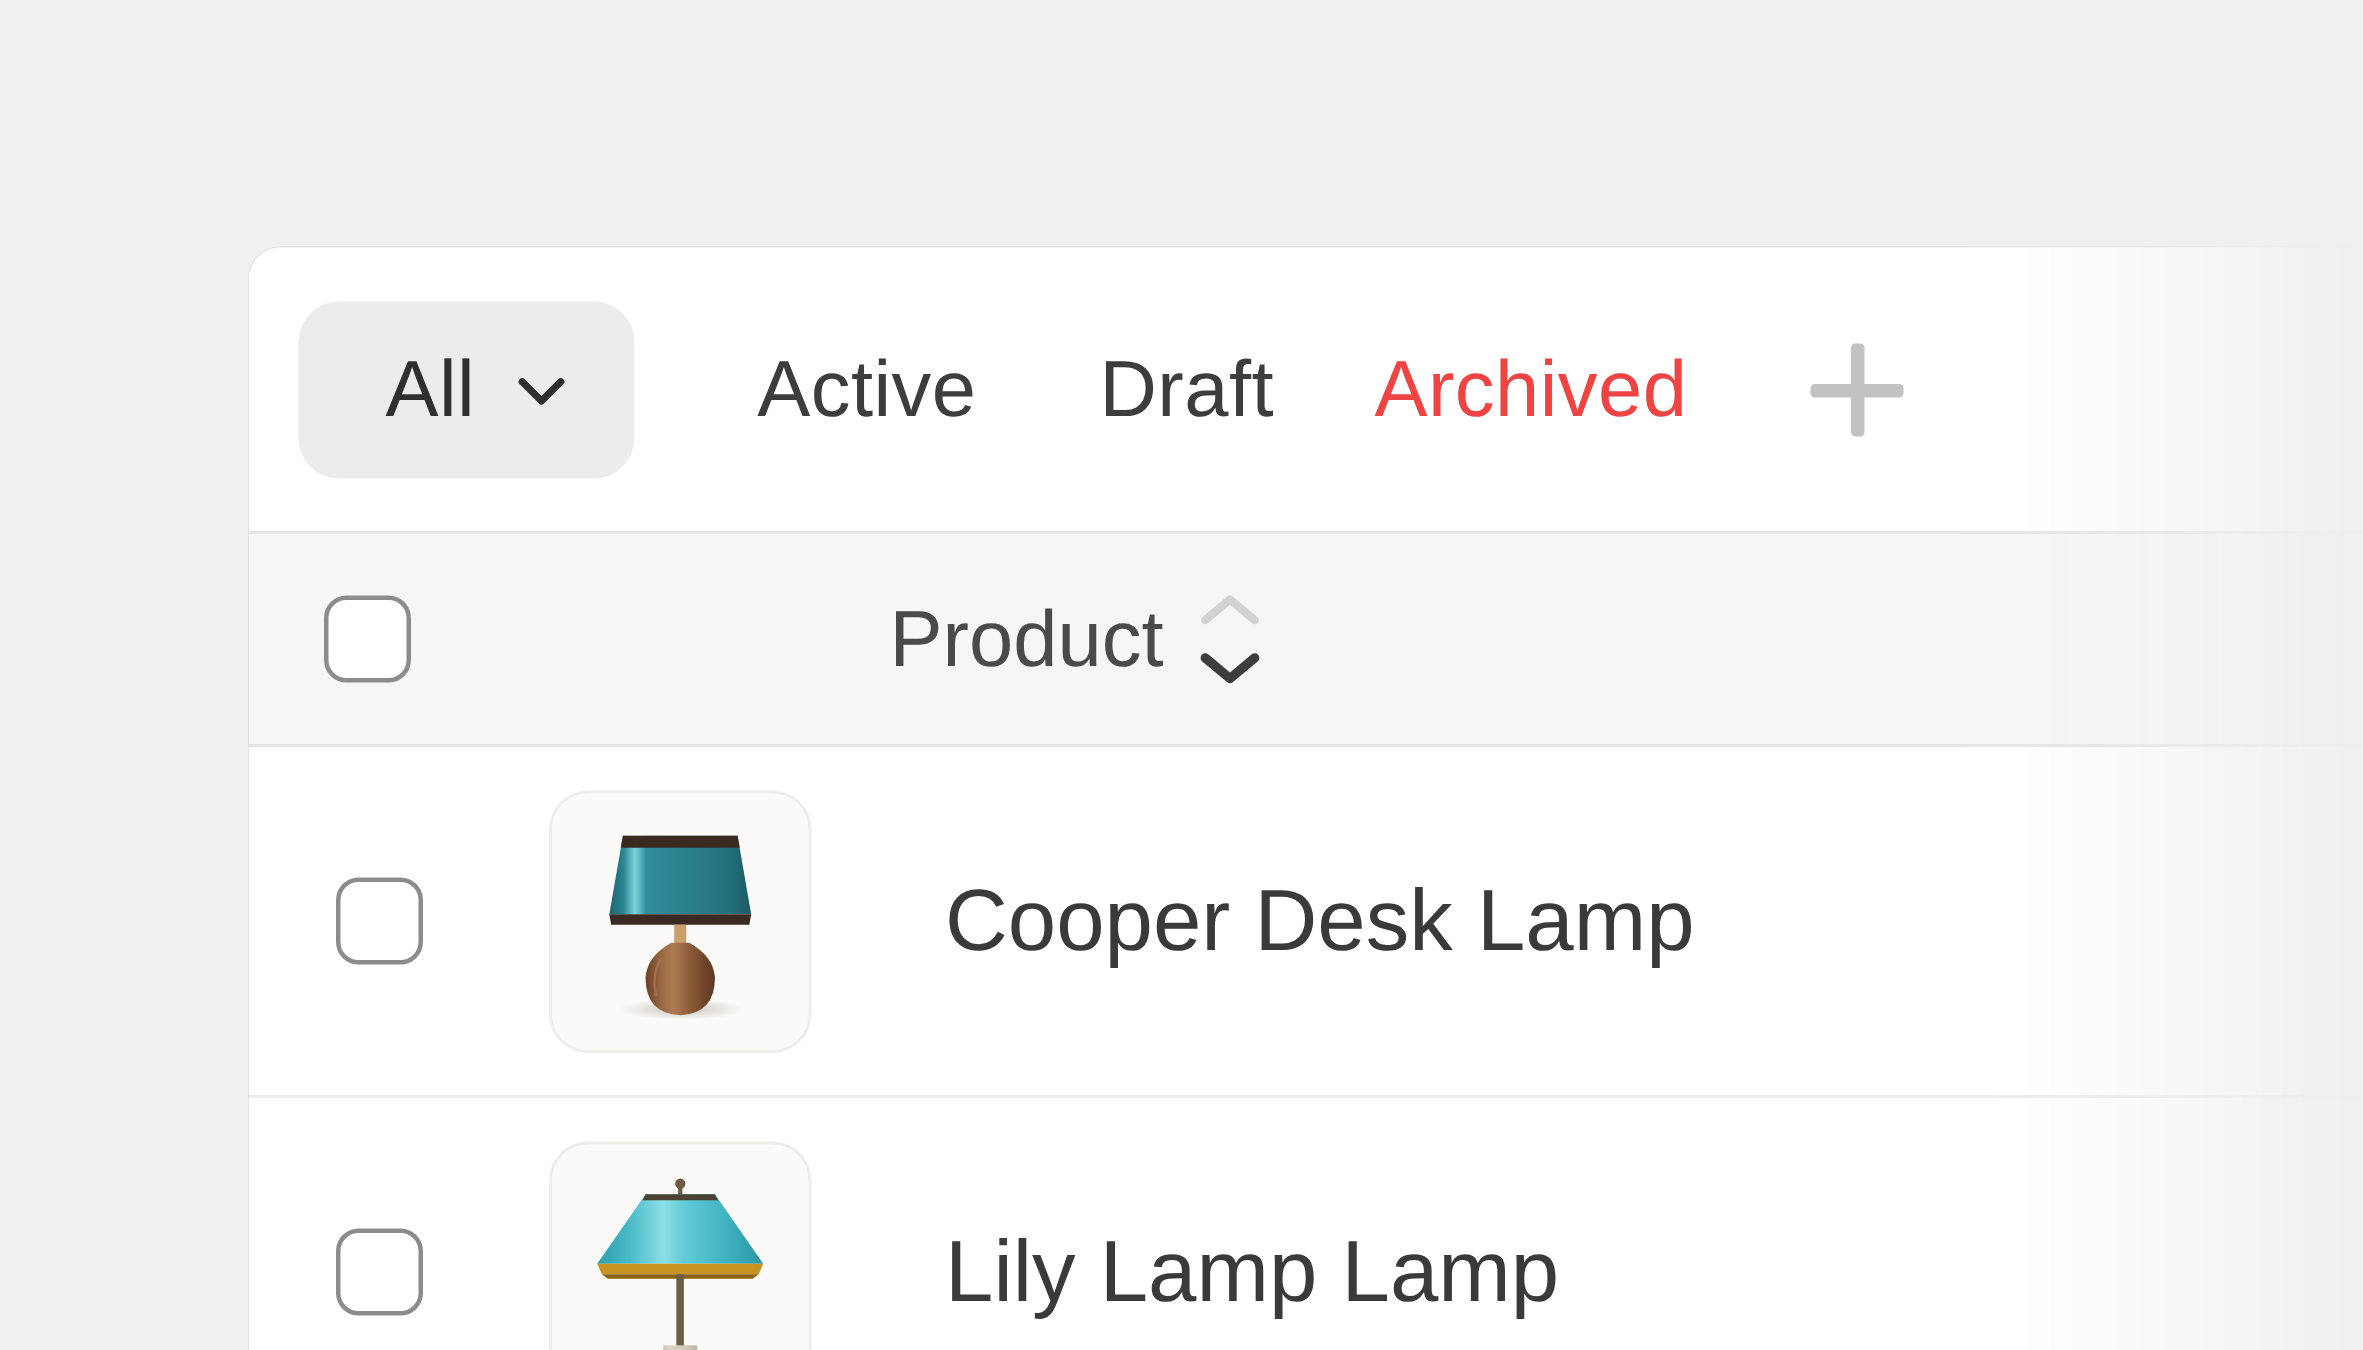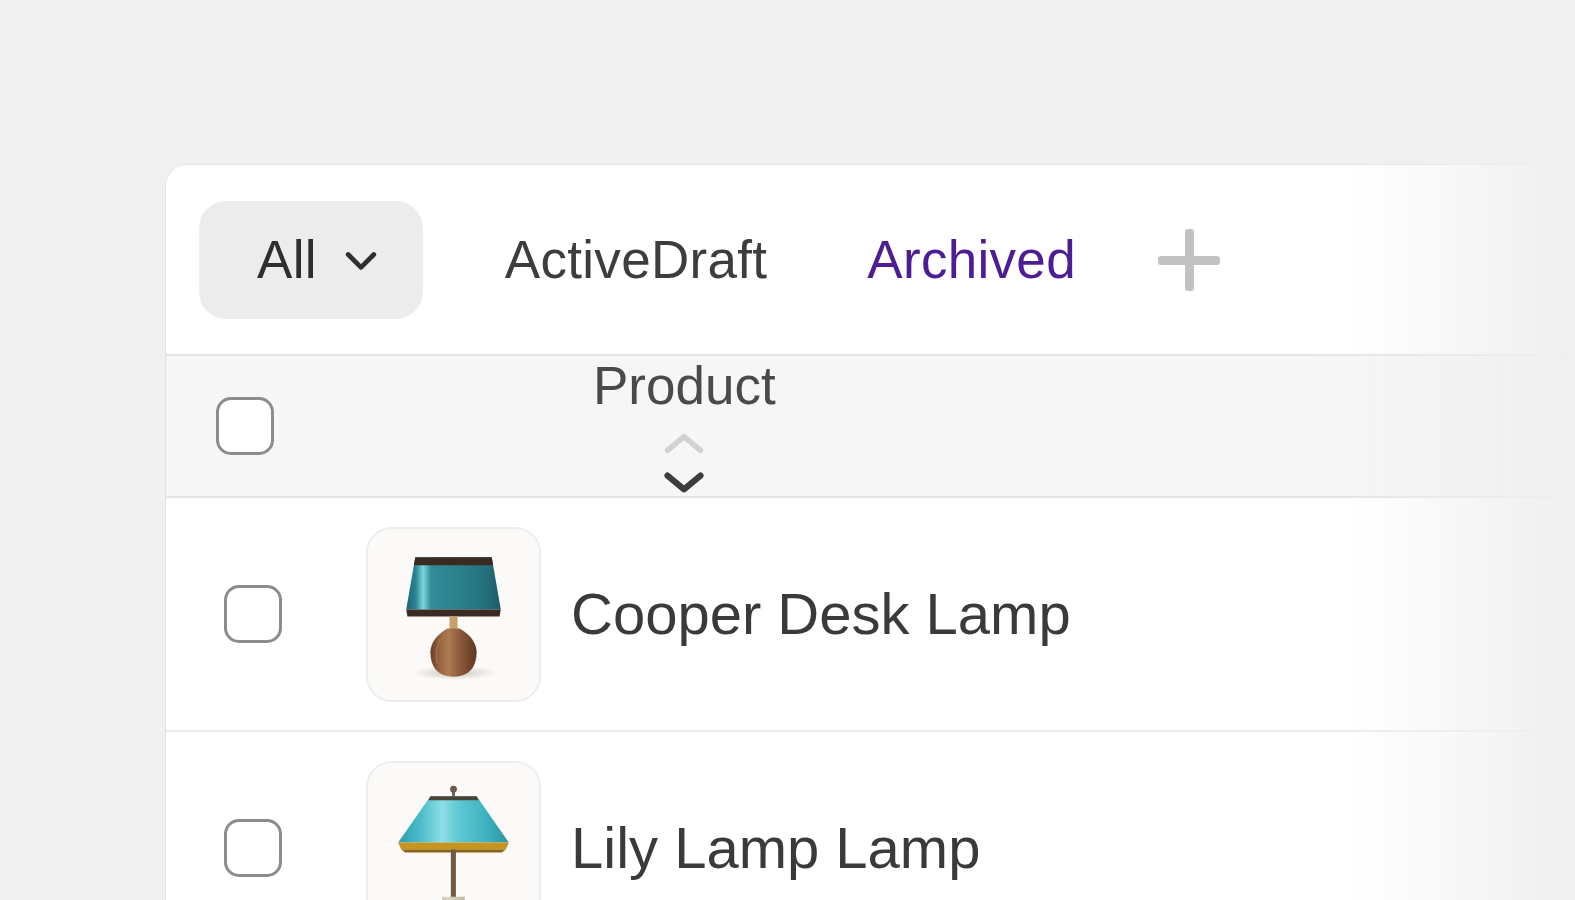--- a/index.html
+++ b/index.html
@@ -90,22 +90,22 @@
 
   .tab {
     font-size: 53px;
     color: #3d3d3d;
     letter-spacing: 0.3px;
     line-height: 1;
     cursor: pointer;
     white-space: nowrap;
   }
   .tab.t-active  { margin-left: 82px; }
-  .tab.t-draft   { }
-  .tab.t-archived{ margin-left: 100px; color: #4c1d95; }
+  .tab.t-draft   { margin-left: 82px; }
+  .tab.t-archived{ margin-left: 67px; color: #ef4444; }
 
   .add-tab {
     margin-left: 82px;
     width: 62px;
     height: 62px;
     position: relative;
     cursor: pointer;
     flex: none;
   }
   .add-tab::before,
@@ -146,21 +146,20 @@
     box-sizing: border-box;
     cursor: pointer;
     flex: none;
   }
 
   .col-product-head {
     display: flex;
     align-items: center;
     gap: 20px;
     margin-left: 235px;
-    flex-direction: column;
   }
   .col-product-head .head-label {
     font-size: 53px;
     color: #4a4a4a;
     line-height: 1;
   }
   .sorter {
     width: 48px;
     height: 62px;
     display: flex;
@@ -193,21 +192,21 @@
     overflow: hidden;
     position: relative;
     margin-left: 8px;
   }
   .thumb svg { display: block; width: 100%; height: 100%; }
 
   .prod-name {
     font-size: 58px;
     color: #3a3a3a;
     line-height: 1;
-    margin-left: 30px;
+    margin-left: 89px;
     white-space: nowrap;
   }
 </style>
 </head>
 <body>
 
 <div class="screen">
 
   <div class="card">
 

